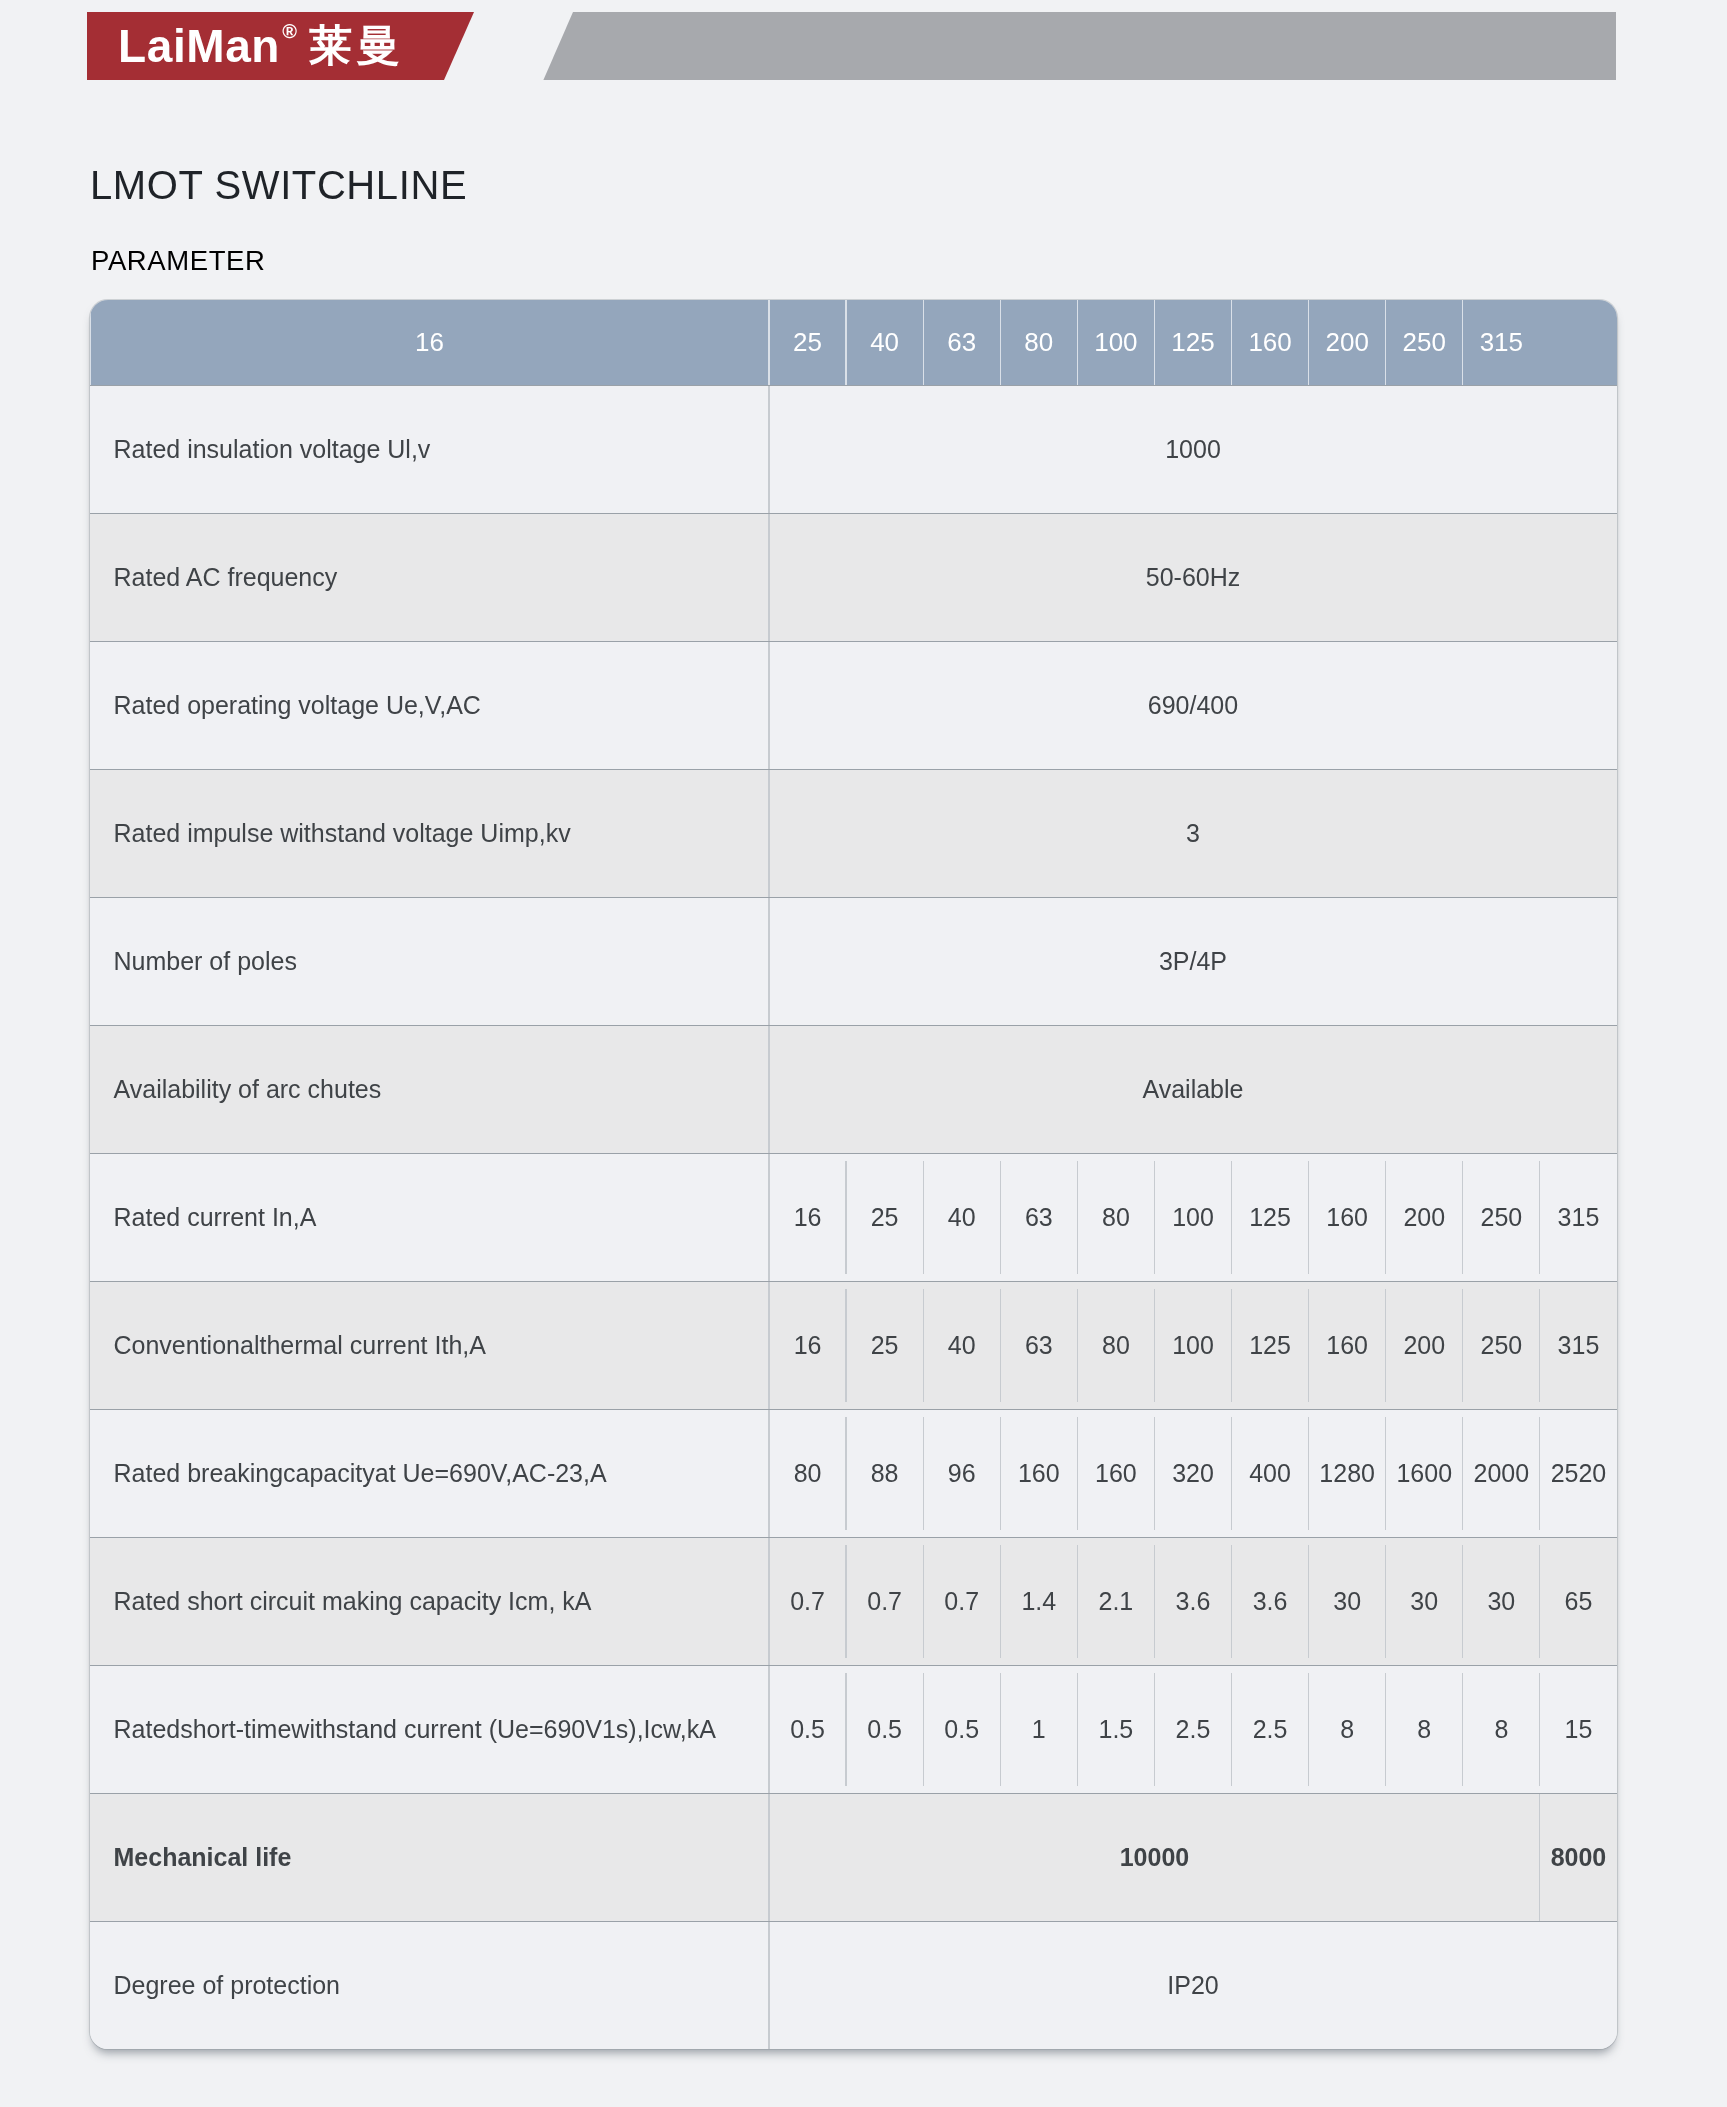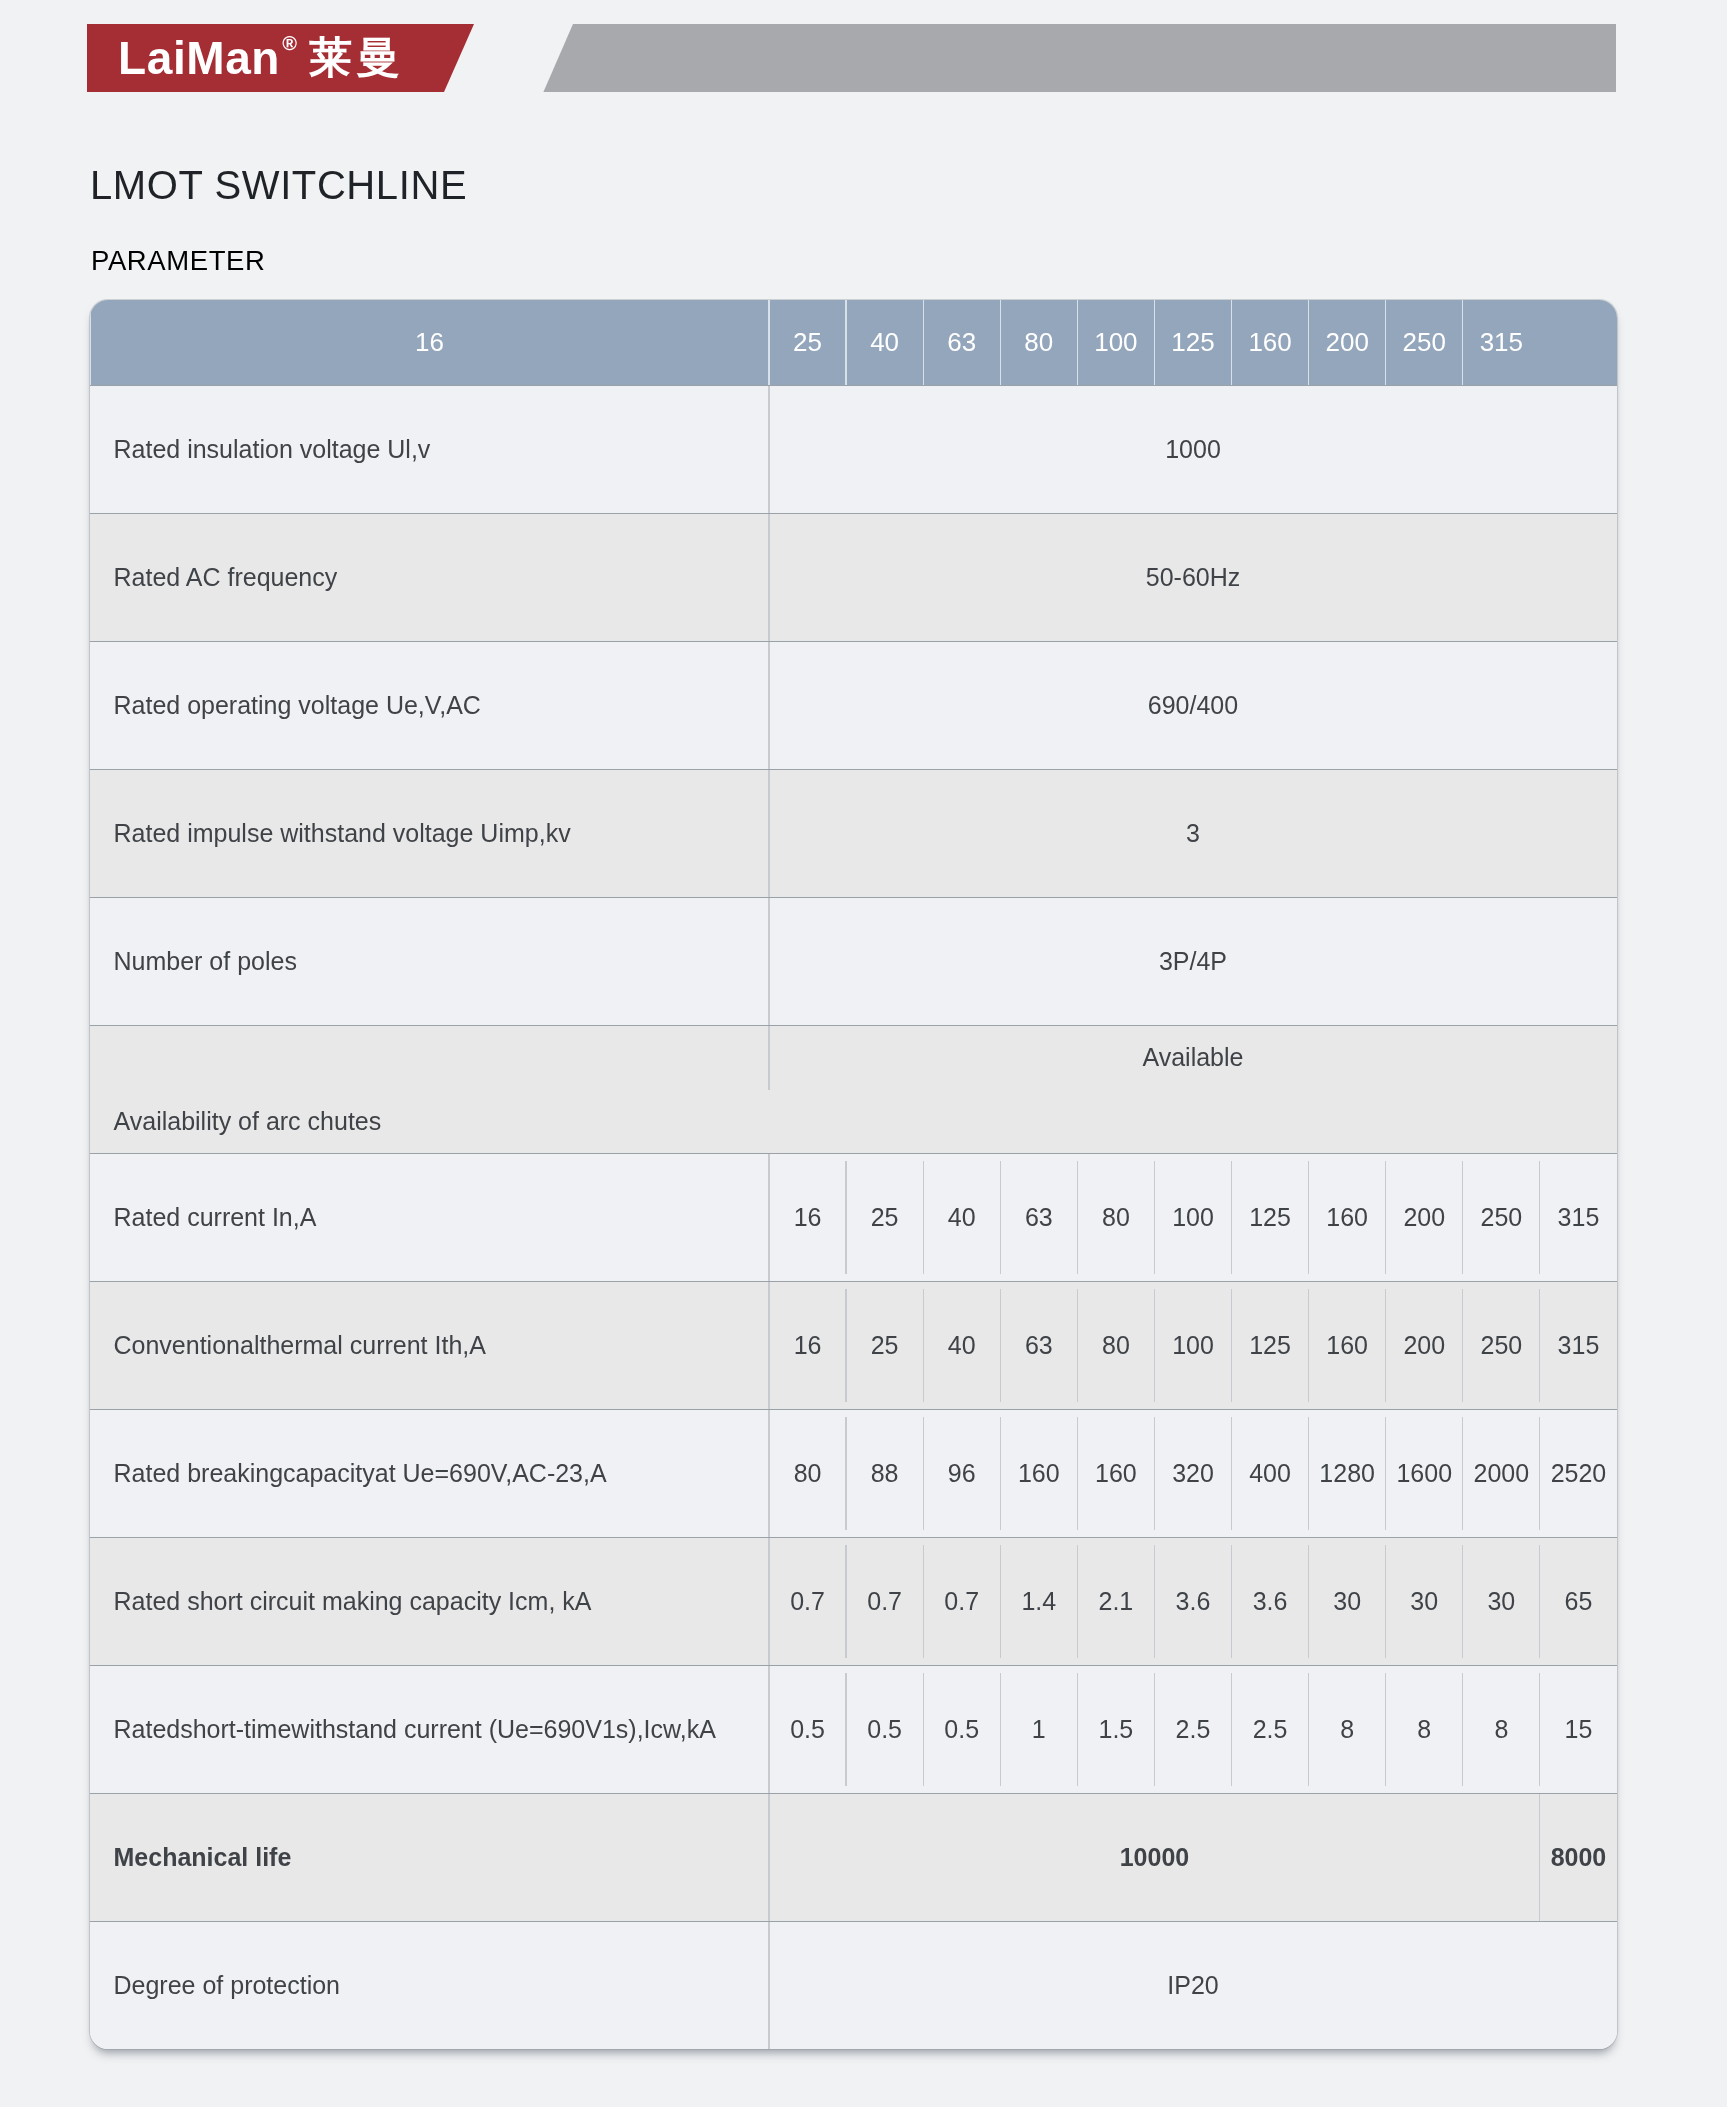--- a/index.html
+++ b/index.html
@@ -6,21 +6,21 @@
   html,body { width:1727px; height:2108px; }
   body {
     position:relative;
     background:#f1f2f4;
     font-family:"Liberation Sans", sans-serif;
     color:#3f4347;
     overflow:hidden;
   }
 
   
-  .brand-row { position:absolute; left:87px; top:24px; width:1530px; height:80px; }
+  .brand-row { position:absolute; left:87px; top:12px; width:1530px; height:80px; }
   .logo-flag {
     position:absolute; left:0; top:0; width:387px; height:68px;
     clip-path:polygon(0 0, 100% 0, calc(100% - 30px) 100%, 0 100%);
     display:flex; align-items:center; padding-left:31px;
     white-space:nowrap;
   }
   .logo-text { font-weight:700; font-size:46px; color:#ffffff; letter-spacing:0.6px; }
   .logo-reg  { font-weight:700; font-size:20px; color:#ffffff; vertical-align:super;
                position:relative; top:-14.6px; margin-left:2.2px; }
   .logo-cn   { font-weight:700; font-size:43px; color:#ffffff; margin-left:12.3px; letter-spacing:4.5px;text-align:center; }
@@ -123,22 +123,22 @@
     </div>
     <div class="trow body" style="background: rgb(232, 232, 233);">
       <div class="cell label">Rated impulse withstand voltage Uimp,kv</div>
       <div class="cell span-all sep-full">3</div>
     </div>
     <div class="trow body" style="background: rgb(240, 241, 244);">
       <div class="cell label">Number of poles</div>
       <div class="cell span-all sep-full">3P/4P</div>
     </div>
     <div class="trow body" style="background: rgb(232, 232, 233);">
+      <div class="cell label">Availability of arc chutes</div>
       <div class="cell span-all sep-full">Available</div>
-      <div class="cell label">Availability of arc chutes</div>
     </div>
     <div class="trow body" style="background: rgb(240, 241, 244);">
       <div class="cell label">Rated current In,A</div>
       <div class="cell sep-full">16</div>
       <div class="cell sep">25</div>
       <div class="cell sep">40</div>
       <div class="cell sep">63</div>
       <div class="cell sep">80</div>
       <div class="cell sep">100</div>
       <div class="cell sep">125</div>

